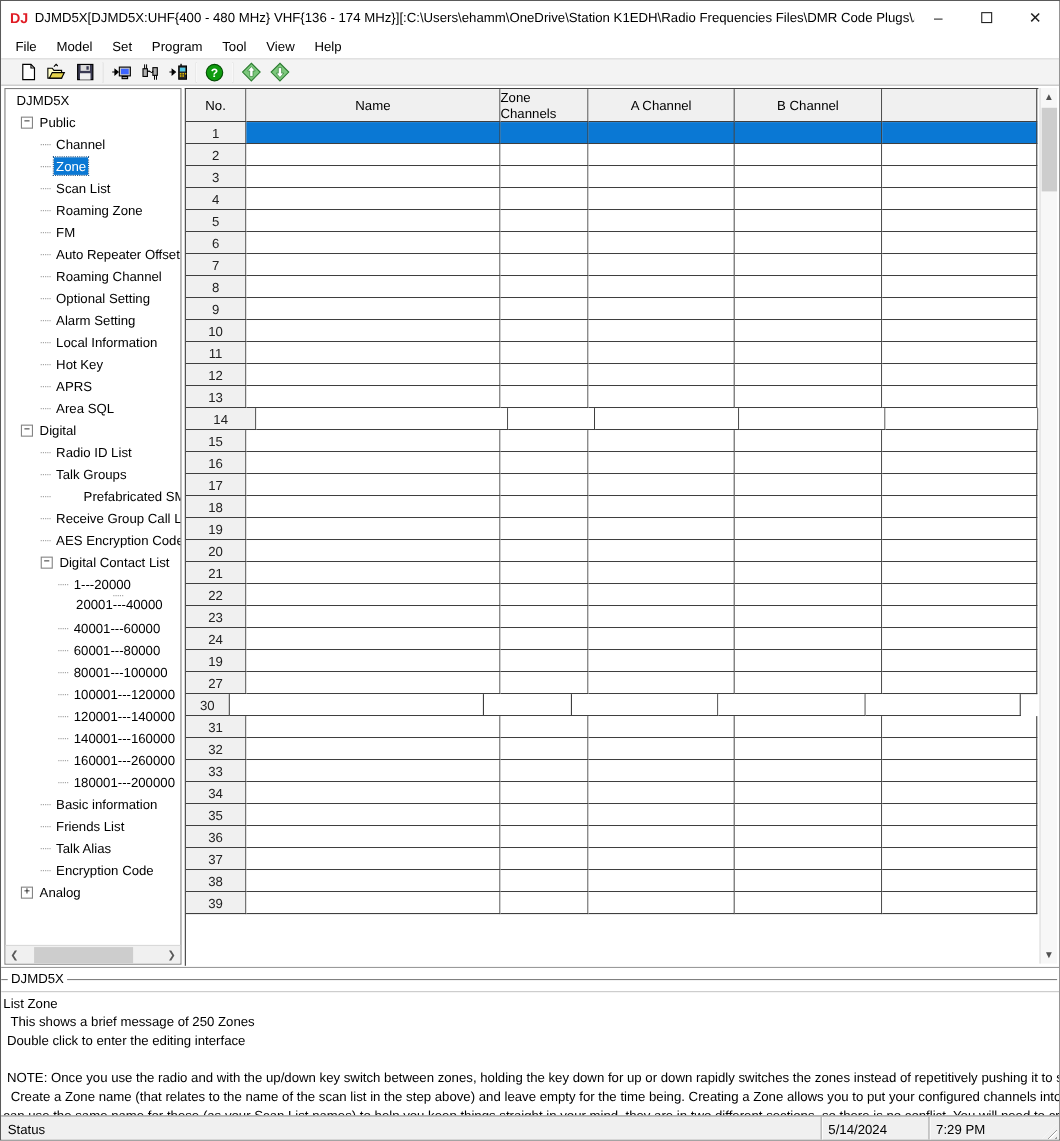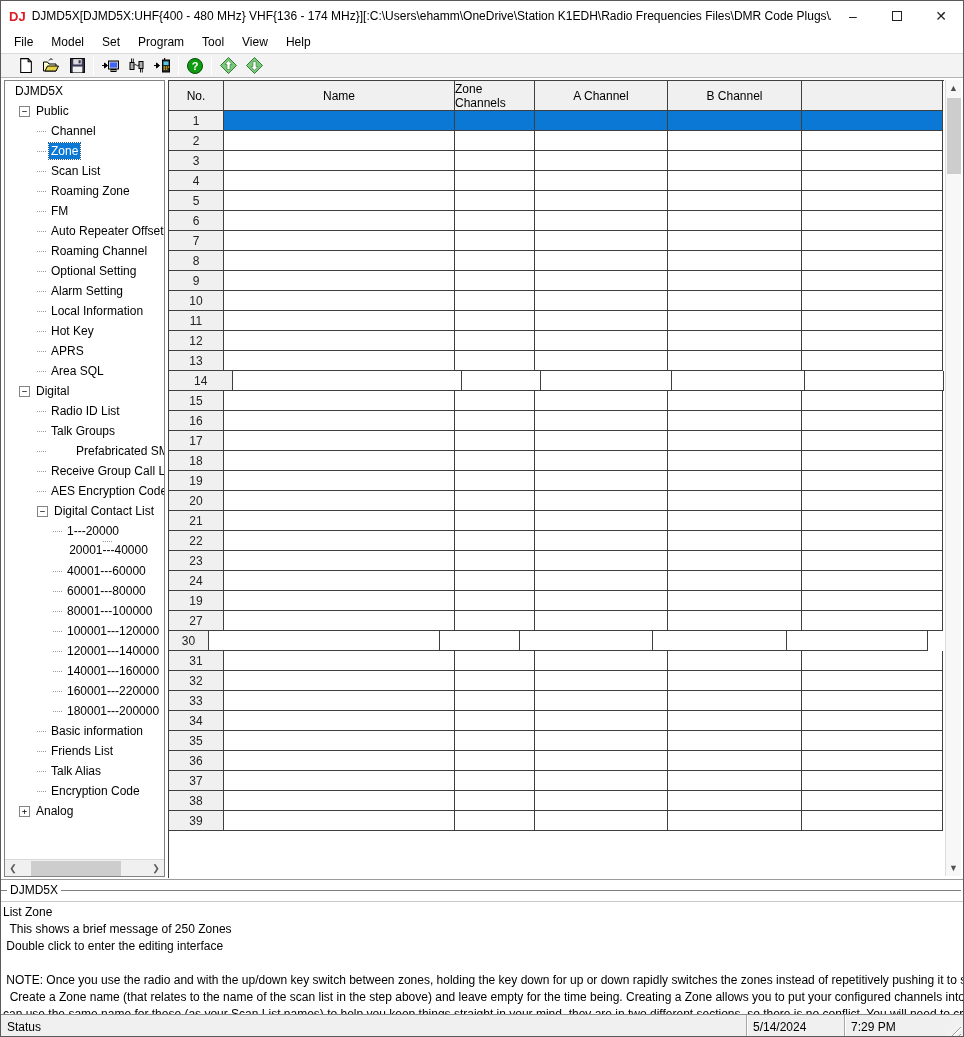--- a/index.html
+++ b/index.html
@@ -317,21 +317,21 @@
           <div class="tree-item" style="padding-left: 48px;">
             <span class="tree-dots"></span>
             <span class="tree-label">120001---140000</span>
           </div>
           <div class="tree-item" style="padding-left: 48px;">
             <span class="tree-dots"></span>
             <span class="tree-label">140001---160000</span>
           </div>
           <div class="tree-item" style="padding-left: 48px;">
             <span class="tree-dots"></span>
-            <span class="tree-label">160001---220000</span>
+            <span class="tree-label">160001---260000</span>
           </div>
           <div class="tree-item" style="padding-left: 48px;">
             <span class="tree-dots"></span>
             <span class="tree-label">180001---200000</span>
           </div>
           <div class="tree-item" style="padding-left: 32px;">
             <span class="tree-dots"></span>
             <span class="tree-label">Basic information</span>
           </div>
           <div class="tree-item" style="padding-left: 32px;">

